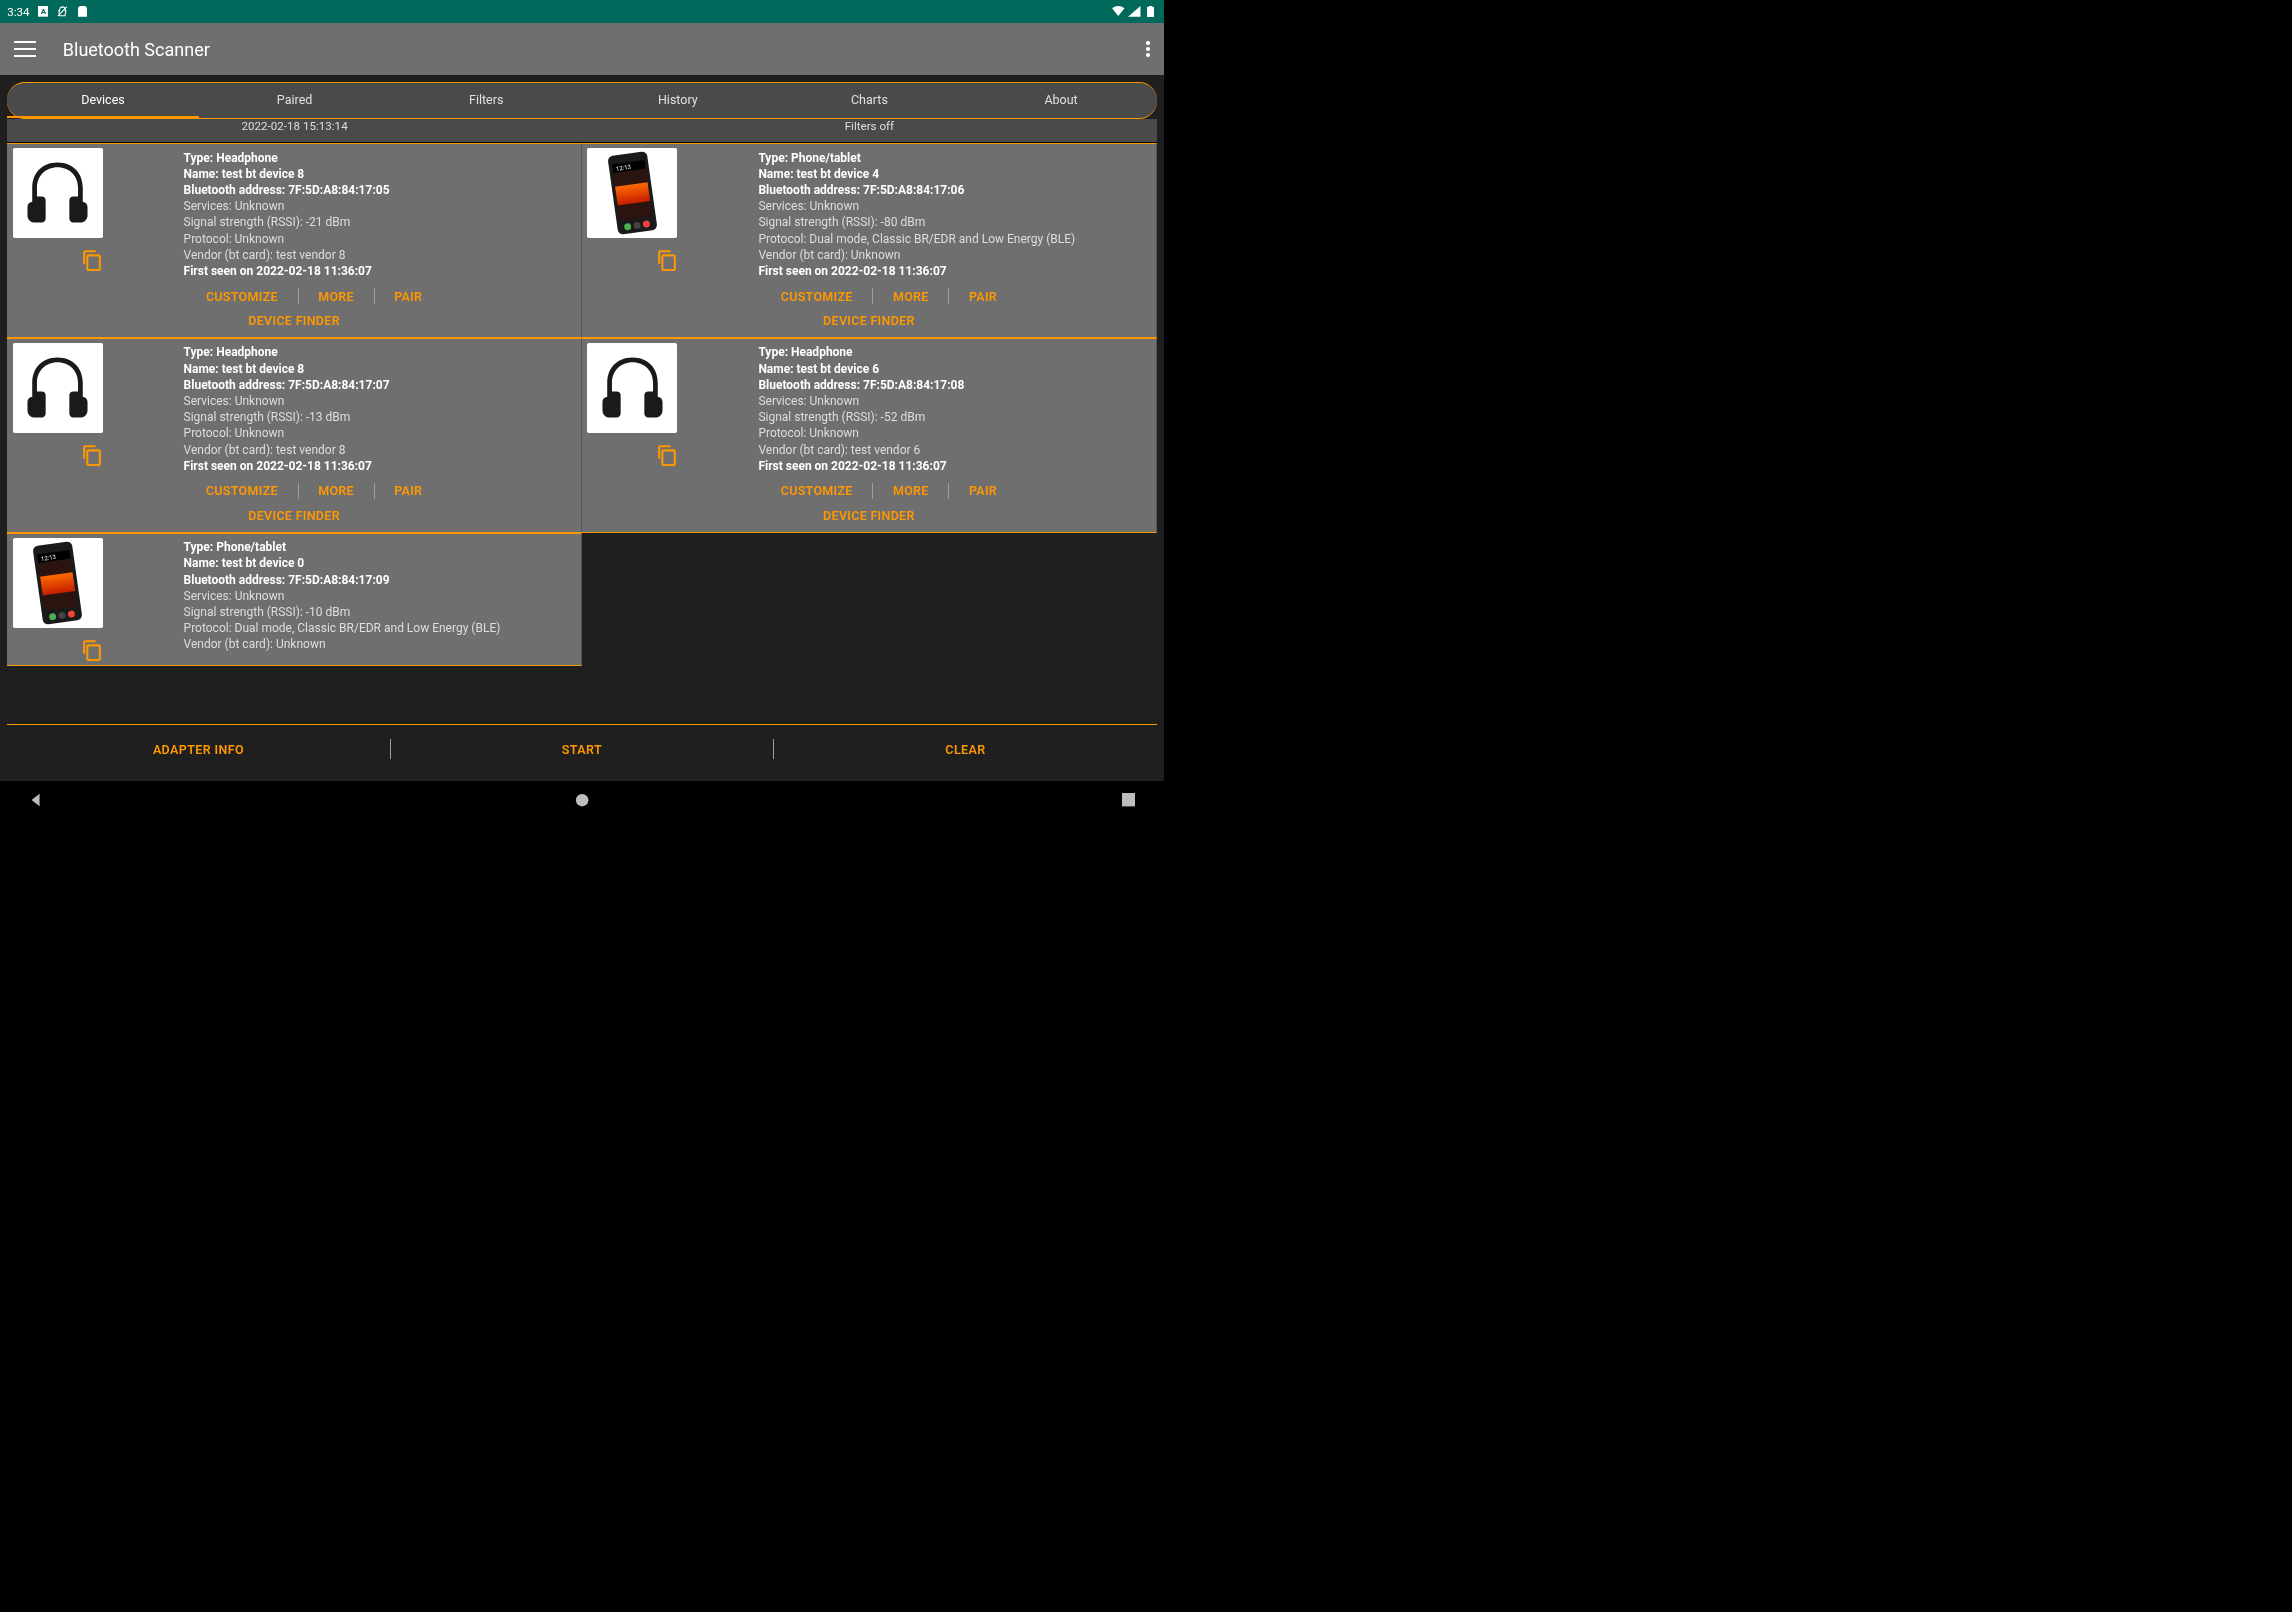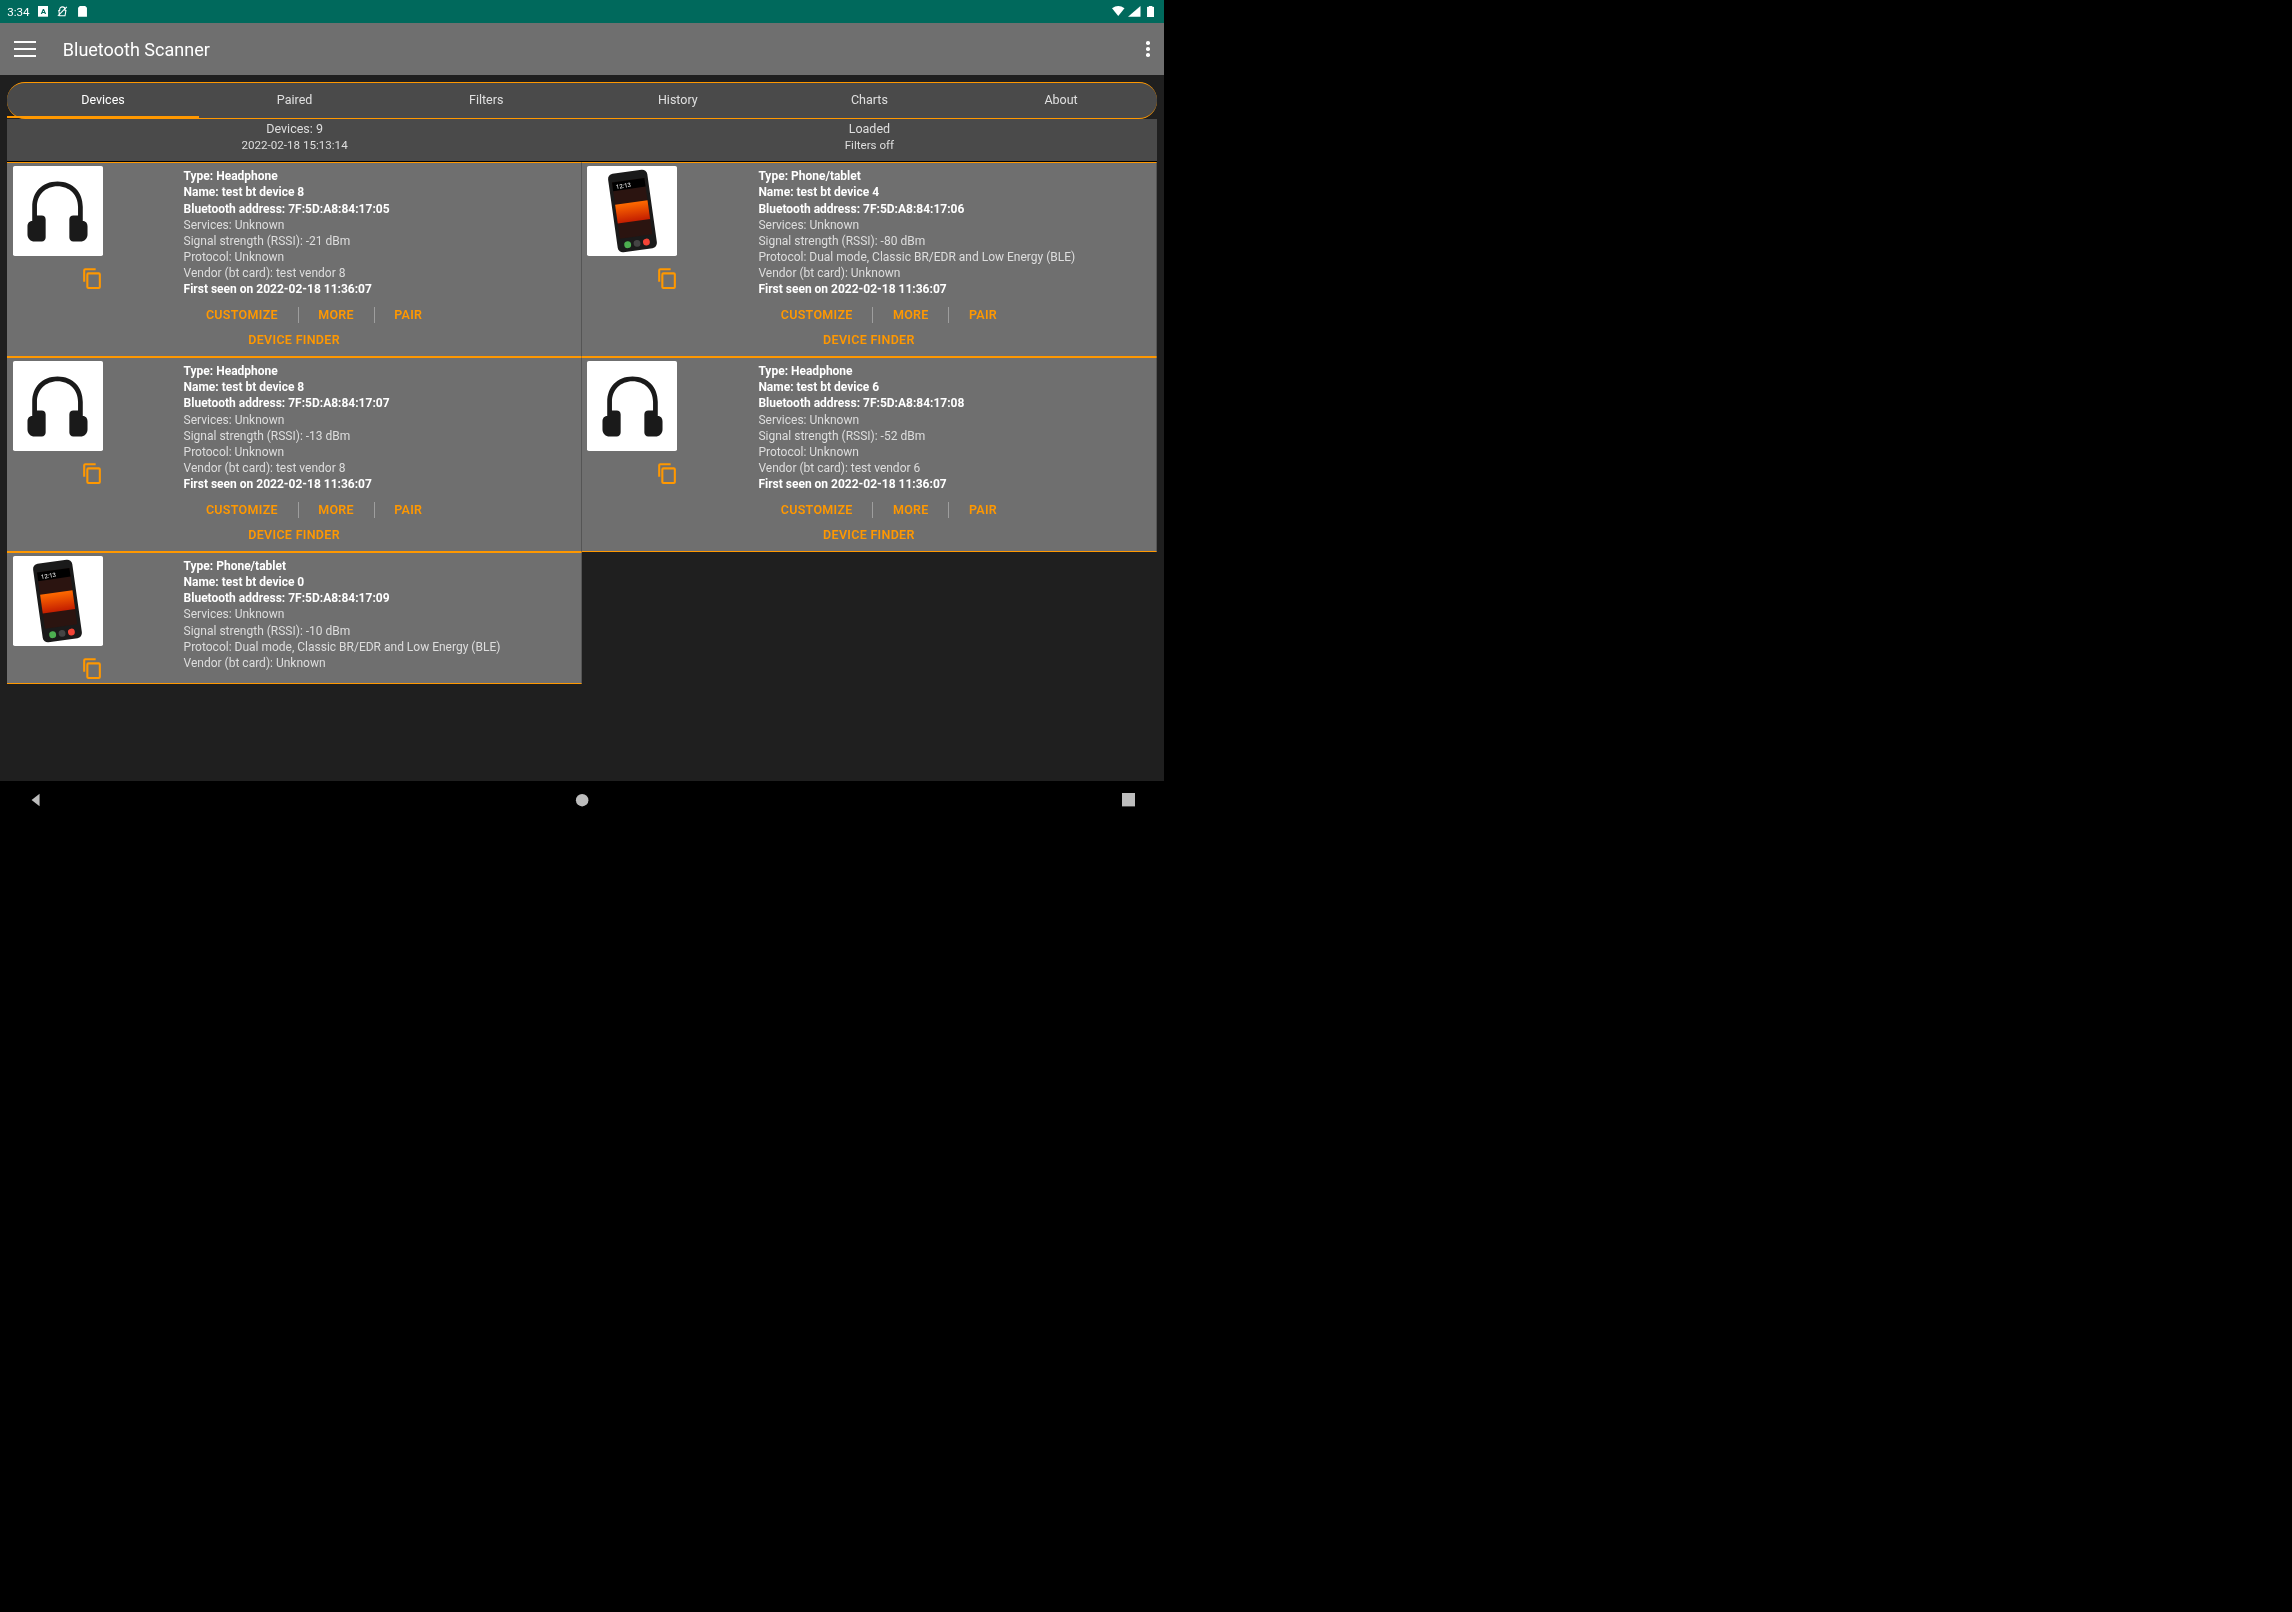--- a/index.html
+++ b/index.html
@@ -112,24 +112,20 @@
 
   <div class="tabs-wrap">
     <div class="tab active">Devices</div>
     <div class="tab">Paired</div>
     <div class="tab">Filters</div>
     <div class="tab">History</div>
     <div class="tab">Charts</div>
     <div class="tab">About</div>
   </div>
 
-  <div class="status-row">
-    <div class="status-cell">Devices: 9</div>
-    <div class="status-cell">Loaded</div>
-  </div>
   <div class="sub-row">
     <div class="sub-cell">2022-02-18 15:13:14</div>
     <div class="sub-cell">Filters off</div>
   </div>
 
   <div class="device-list" id="device-list">
       <div class="device-card">
     <div class="card-top">
       <div class="thumb-wrap">
         <div class="thumb">
@@ -316,20 +312,27 @@
         <div>Signal strength (RSSI): -10 dBm</div>
         <div>Protocol: Dual mode, Classic BR/EDR and Low Energy (BLE)</div>
         <div>Vendor (bt card): Unknown</div>
 
       </div>
     </div>
 
   </div>
     </div>
 
+  <div class="bottom-bar">
+    <div class="bottom-btn">ADAPTER INFO</div>
+    <div class="bottom-div"></div>
+    <div class="bottom-btn">START</div>
+    <div class="bottom-div"></div>
+    <div class="bottom-btn">CLEAR</div>
+  </div>
 </div>
 
 <div class="navbar">
   <div class="nav-btn">
       <svg width="16" height="16" viewBox="0 0 18 18">
         <path d="M13 2L4 9l9 7z" fill="#bdbdbd"></path>
       </svg>
     </div>
   <div class="nav-btn">
       <svg width="14.3" height="14.3" viewBox="0 0 16 16">

